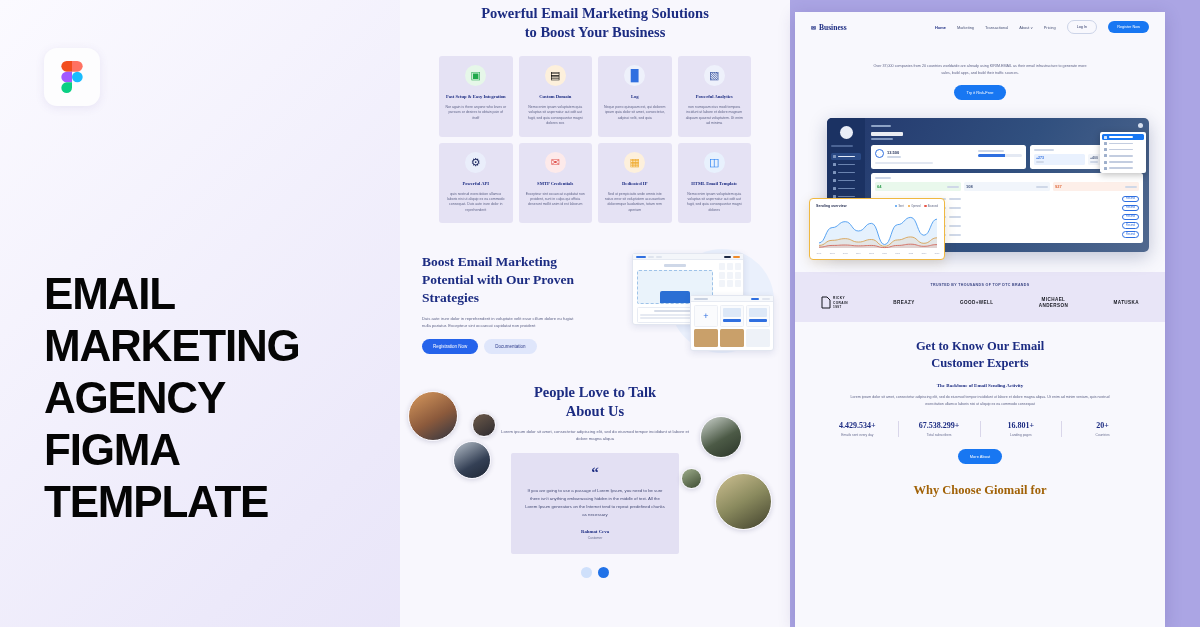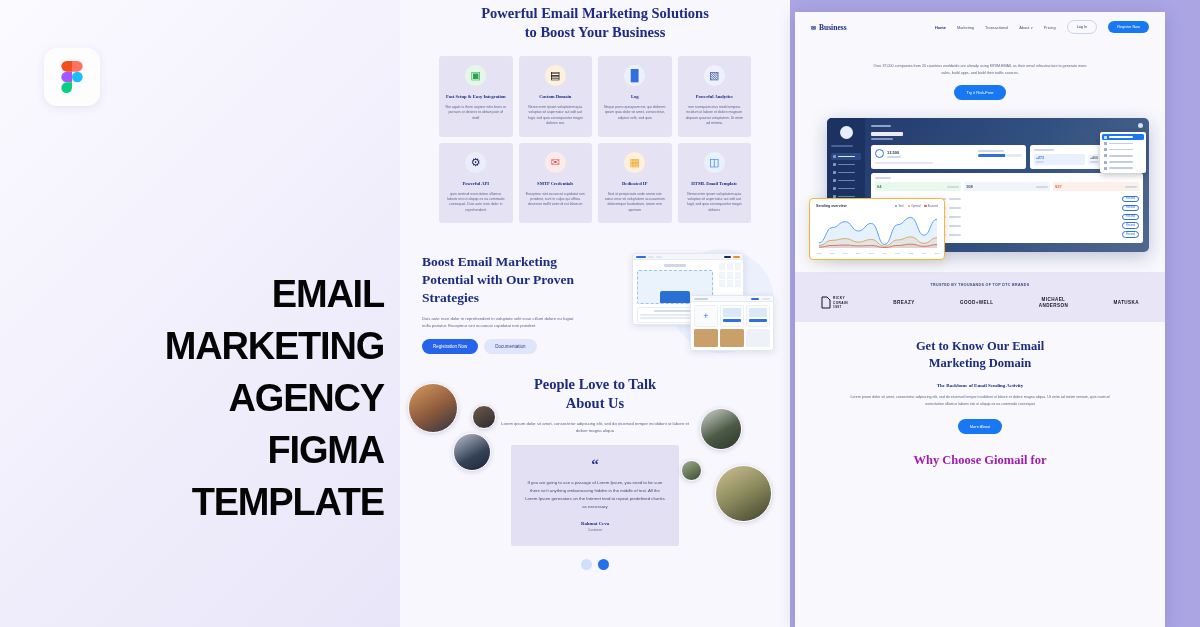--- a/index.html
+++ b/index.html
@@ -15,22 +15,22 @@
     position: absolute; left: 0; top: 0; width: 400px; height: 627px;
   }
   #figma-badge {
     position: absolute; left: 44px; top: 48px;
     width: 56px; height: 58px; border-radius: 13px;
     background: #fdfdfe; box-shadow: 0 2px 10px rgba(90,70,160,.10);
     display: flex; align-items: center; justify-content: center;
   }
   #promo-title {
     position: absolute; left: 44px; top: 268px; width: 340px;
-    font-size: 38px; line-height: 52px; font-weight: 700;
-    letter-spacing: -1.2px; color: #050505; white-space: pre-line; text-align: right;
+    font-size: 44px; line-height: 52px; font-weight: 700;
+    letter-spacing: -1.2px; color: #050505; white-space: pre-line;
   }
 
   
   #mid-panel {
     position: absolute; left: 400px; top: 0; width: 390px; height: 627px;
     background: #f8f7fd; overflow: hidden;
   }
   .mid-h2 {
     text-align: center; font-family: "Liberation Serif", serif;
     font-weight: 700; color: #1c2c82; font-size: 14.5px; line-height: 19px;
@@ -78,21 +78,21 @@
     position: absolute; right: 4px; top: 2px; width: 104px; height: 104px;
     border-radius: 50%; background: #eaf0fc;
   }
   .art-win {
     position: absolute; background: #fff; border: .6px solid #e2e6f0;
     border-radius: 3px; box-shadow: 0 2px 7px rgba(40,60,120,.12);
   }
   .art-bar { position: absolute; border-radius: 1px; }
 
   
-  #testi { margin-top: 16px; position: relative; height: 215px; }
+  #testi { margin-top: 24px; position: relative; height: 215px; }
   #testi-sub { text-align: center; font-size: 4.2px; line-height: 6.5px; color: #5f6488;
     width: 200px; margin: 8px auto 0; }
   #quote-card {
     width: 168px; margin: 11px auto 0; background: #e3e0f3;
     border-radius: 2px; padding: 13px 14px 14px; text-align: center;
   }
   #quote-mark { font-family: "Liberation Serif", serif; font-size: 15px; color: #1c2c82; font-weight: 700; line-height: 12px; }
   #quote-text { font-size: 4.3px; line-height: 8px; color: #434a74; margin-top: 9px; }
   #quote-name { font-family: "Liberation Serif", serif; font-weight: 700; font-size: 4.8px; color: #1c2c82; margin-top: 10px; }
   #quote-role { font-size: 3.4px; color: #6a6f92; margin-top: 2px; }
@@ -161,21 +161,21 @@
   #stats { display: flex; margin-top: 14px; }
   .stat { flex: 1; text-align: center; border-right: .6px solid #d9d6ea; }
   .stat:last-child { border-right: none; }
   .stat-val { font-family: "Liberation Serif", serif; font-weight: 700;
     font-size: 8px; color: #1c2c82; }
   .stat-lbl { font-size: 3.3px; color: #6a6f92; margin-top: 3px; }
   #about-cta { margin-top: 12px; background: #1877f2; color: #fff; border: none;
     border-radius: 20px; font-size: 4px; padding: 5px 12px; }
   #why { text-align: center; padding-top: 18px; }
   #why-title { font-family: "Liberation Serif", serif; font-weight: 700;
-    color: #a21caf; font-size: 12.5px; line-height: 17px; }
+    color: #a16207; font-size: 12.5px; line-height: 17px; }
 </style>
 </head>
 <body>
 
 <div id="left-panel">
   <div id="figma-badge">
     <svg width="22" height="32" viewBox="0 0 24 36">
       <path d="M6 0h6v12H6a6 6 0 0 1 0-12z" fill="#f24e1e"></path>
       <path d="M12 0h6a6 6 0 0 1 0 12h-6V0z" fill="#ff7262"></path>
       <path d="M6 12h6v12H6a6 6 0 0 1 0-12z" fill="#a259ff"></path>
@@ -572,23 +572,41 @@
           </div>
           <div class="brand-logo"><span>BREAZY</span></div>
           <div class="brand-logo"><span>GOOD+WELL</span></div>
           <div class="brand-logo"><span>MICHAEL<br>ANDERSON</span></div>
           <div class="brand-logo"><span>MATUSKA</span></div>
         </div>
     </div>
 
     <div id="about">
       <div id="about-title">Get to Know Our Email
-Marketing Domain</div>
+Customer Experts</div>
       <div id="about-kicker">The Backbone of Email Sending Activity</div>
       <div id="about-body">Lorem ipsum dolor sit amet, consectetur adipiscing elit, sed do eiusmod tempor incididunt ut labore et dolore magna aliqua. Ut enim ad minim veniam, quis nostrud exercitation ullamco laboris nisi ut aliquip ex ea commodo consequat</div>
+      <div id="stats">
+          <div class="stat">
+            <div class="stat-val">4.429.534+</div>
+            <div class="stat-lbl">Emails sent every day</div>
+          </div>
+          <div class="stat">
+            <div class="stat-val">67.538.299+</div>
+            <div class="stat-lbl">Total subscribers</div>
+          </div>
+          <div class="stat">
+            <div class="stat-val">16.801+</div>
+            <div class="stat-lbl">Landing pages</div>
+          </div>
+          <div class="stat">
+            <div class="stat-val">20+</div>
+            <div class="stat-lbl">Countries</div>
+          </div>
+        </div>
       <button id="about-cta">More About</button>
     </div>
 
     <div id="why">
       <div id="why-title">Why Choose Giomail for</div>
     </div>
   </div>
 </div>
 
 </body></html>

